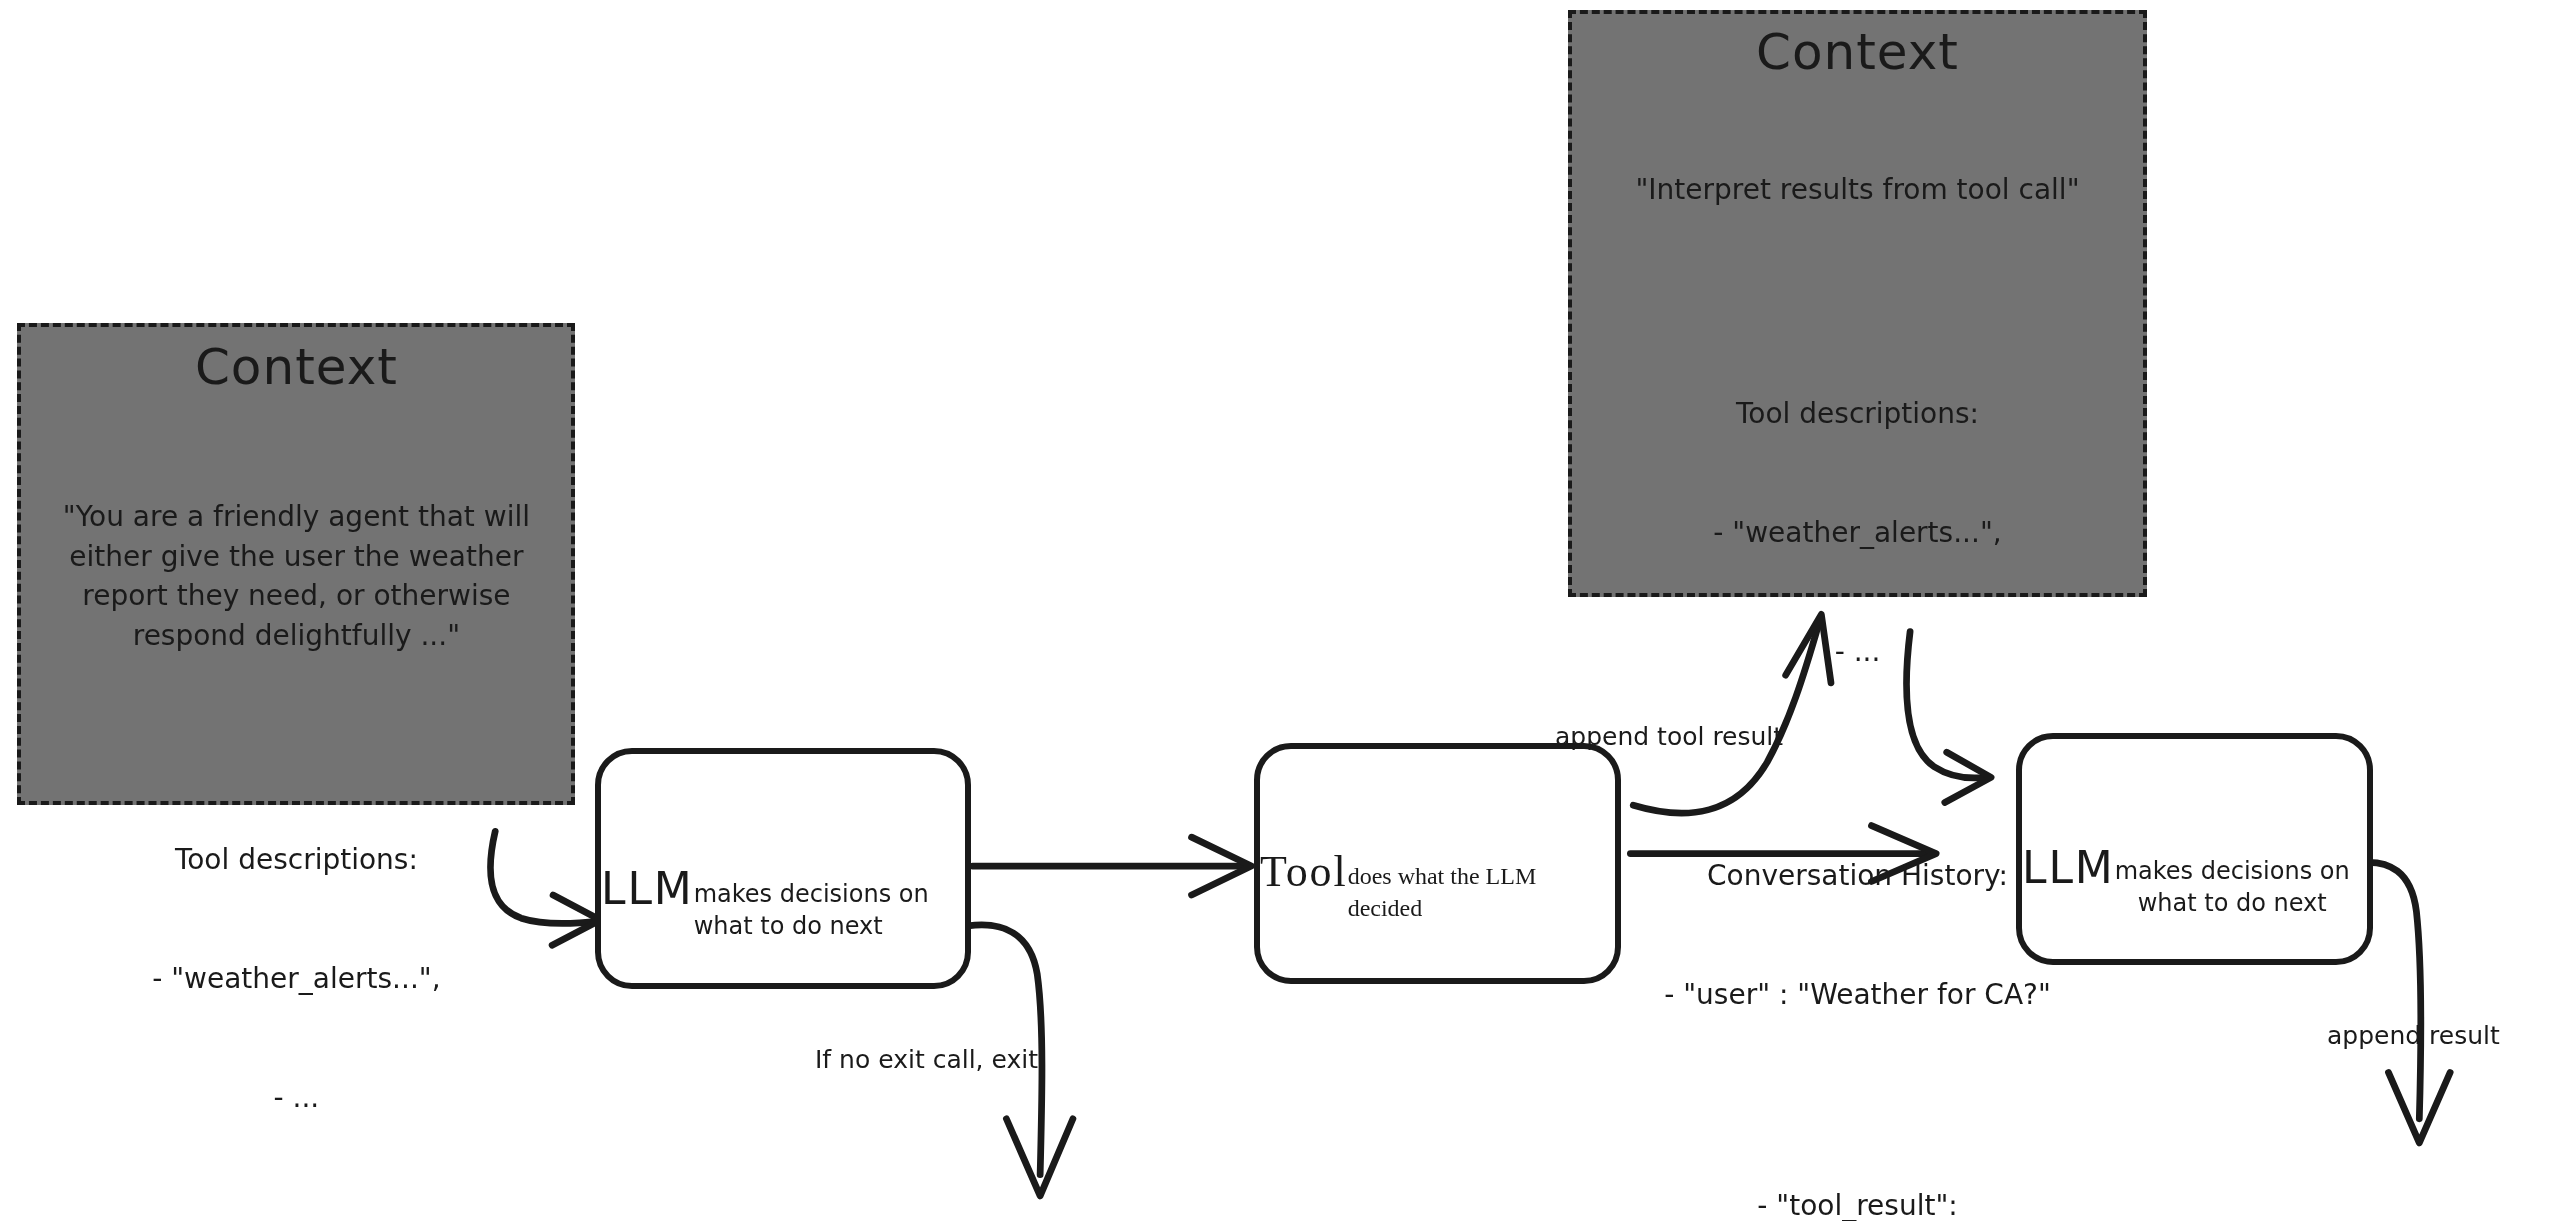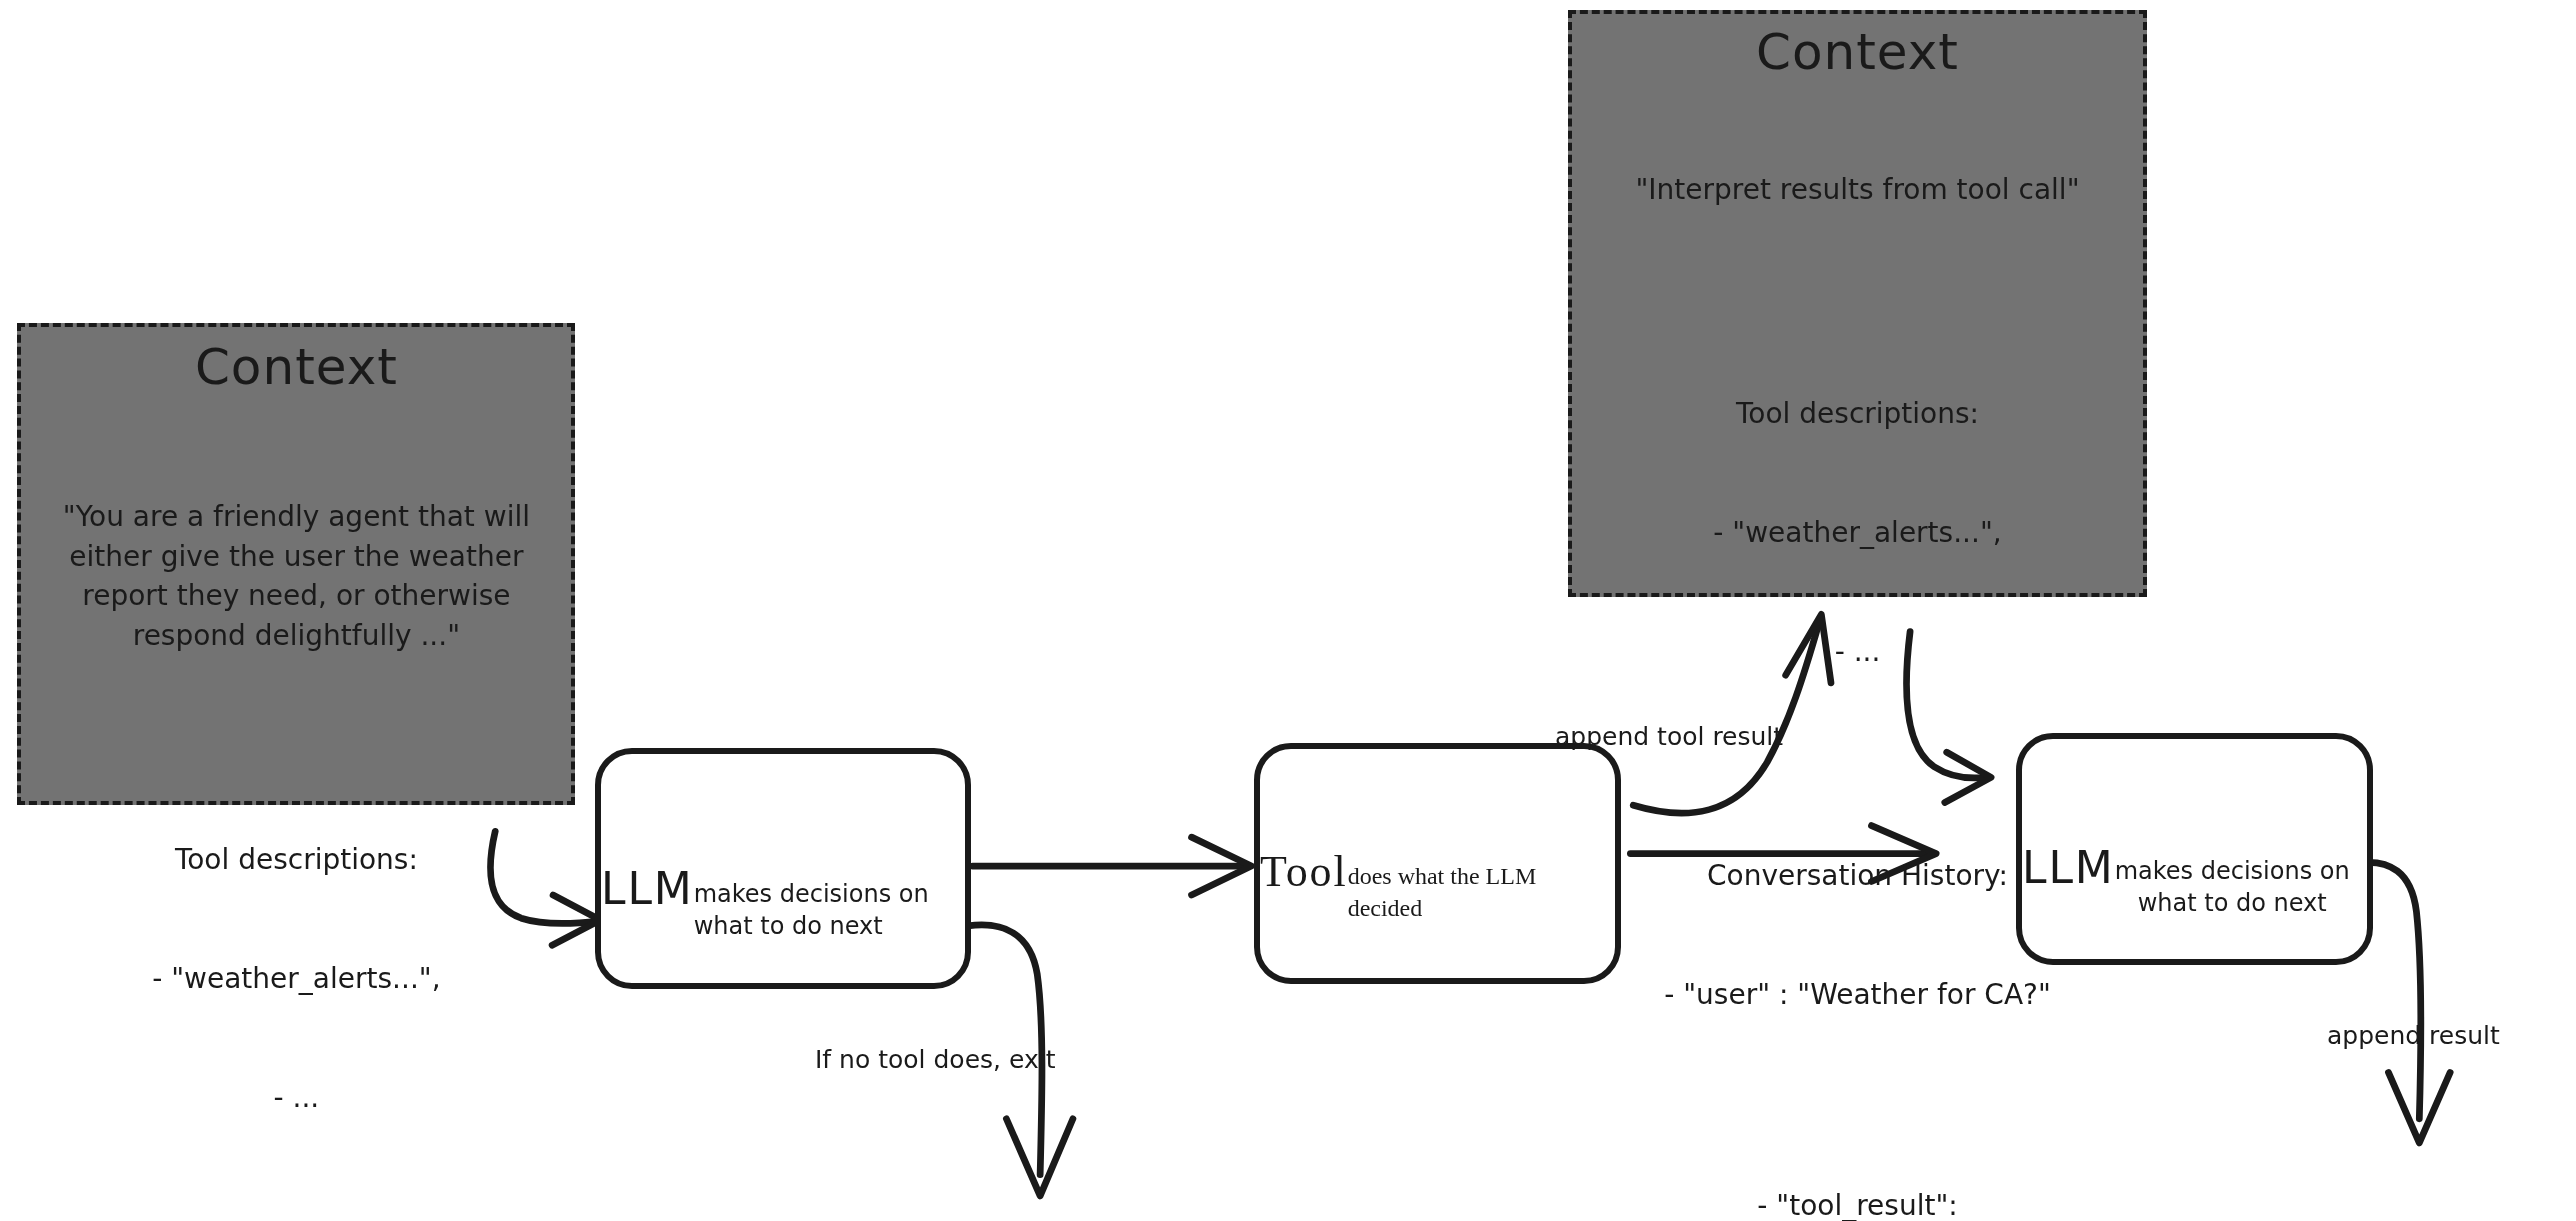--- a/index.html
+++ b/index.html
@@ -183,18 +183,18 @@
   </div>
 
   <div class="node-box" style="left:2016px; top:733px; width:357px; height:232px; padding-top:37px;">
     <div class="node-title">LLM</div>
     <div class="node-sub" style="margin-top:39px; text-align:center;">makes decisions on
 what to do next</div>
   </div>
 
   <div class="edge-label" style="left:1544px; top:724px;margin-left:11px;">append tool result</div>
 
-  <div class="edge-label" style="left:815px; top:1047px;">If no tool does, exit</div>
+  <div class="edge-label" style="left:815px; top:1047px;">If no exit call, exit</div>
 
   <div class="edge-label" style="left:2327px; top:1023px;">append result</div>
 
 </div>
 
 
 </body></html>

